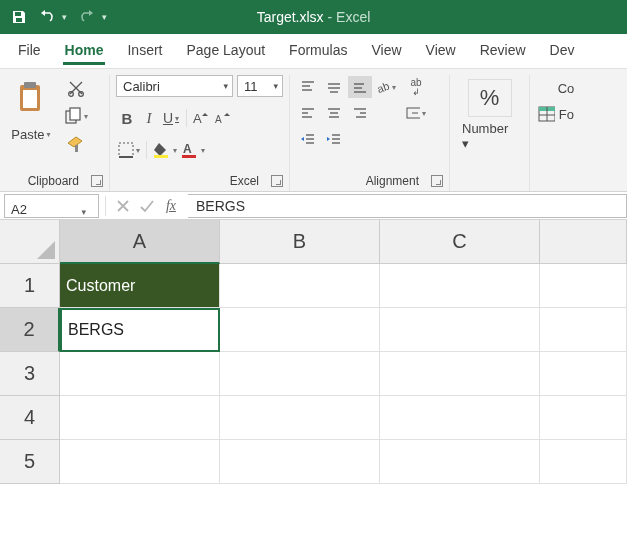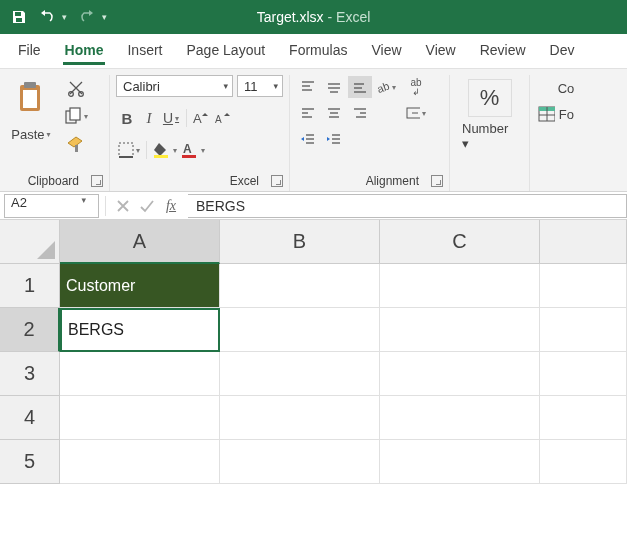--- a/index.html
+++ b/index.html
@@ -179,21 +179,21 @@
     border-bottom: 1px solid #d4d4d4;
     background: #fff;
   }
   .namebox {
     width: 95px;
     height: 24px;
     margin: 0 6px 0 4px;
     border: 1px solid #bcbcbc;
     background: #fff;
     display: flex;
-    align-items: flex-start;
+    align-items: flex-end;
     padding: 0 12px 0 6px;
     font-size: 13px;
   }
   .namebox .caret { margin-left:auto; font-size:9px; color:#666; }
   .fbar-sep {
     width: 1px; height: 20px;
     background: #e0e0e0;
   }
   .fbar-btns {
     display:flex; align-items:center; gap:2px; padding:0 6px;

